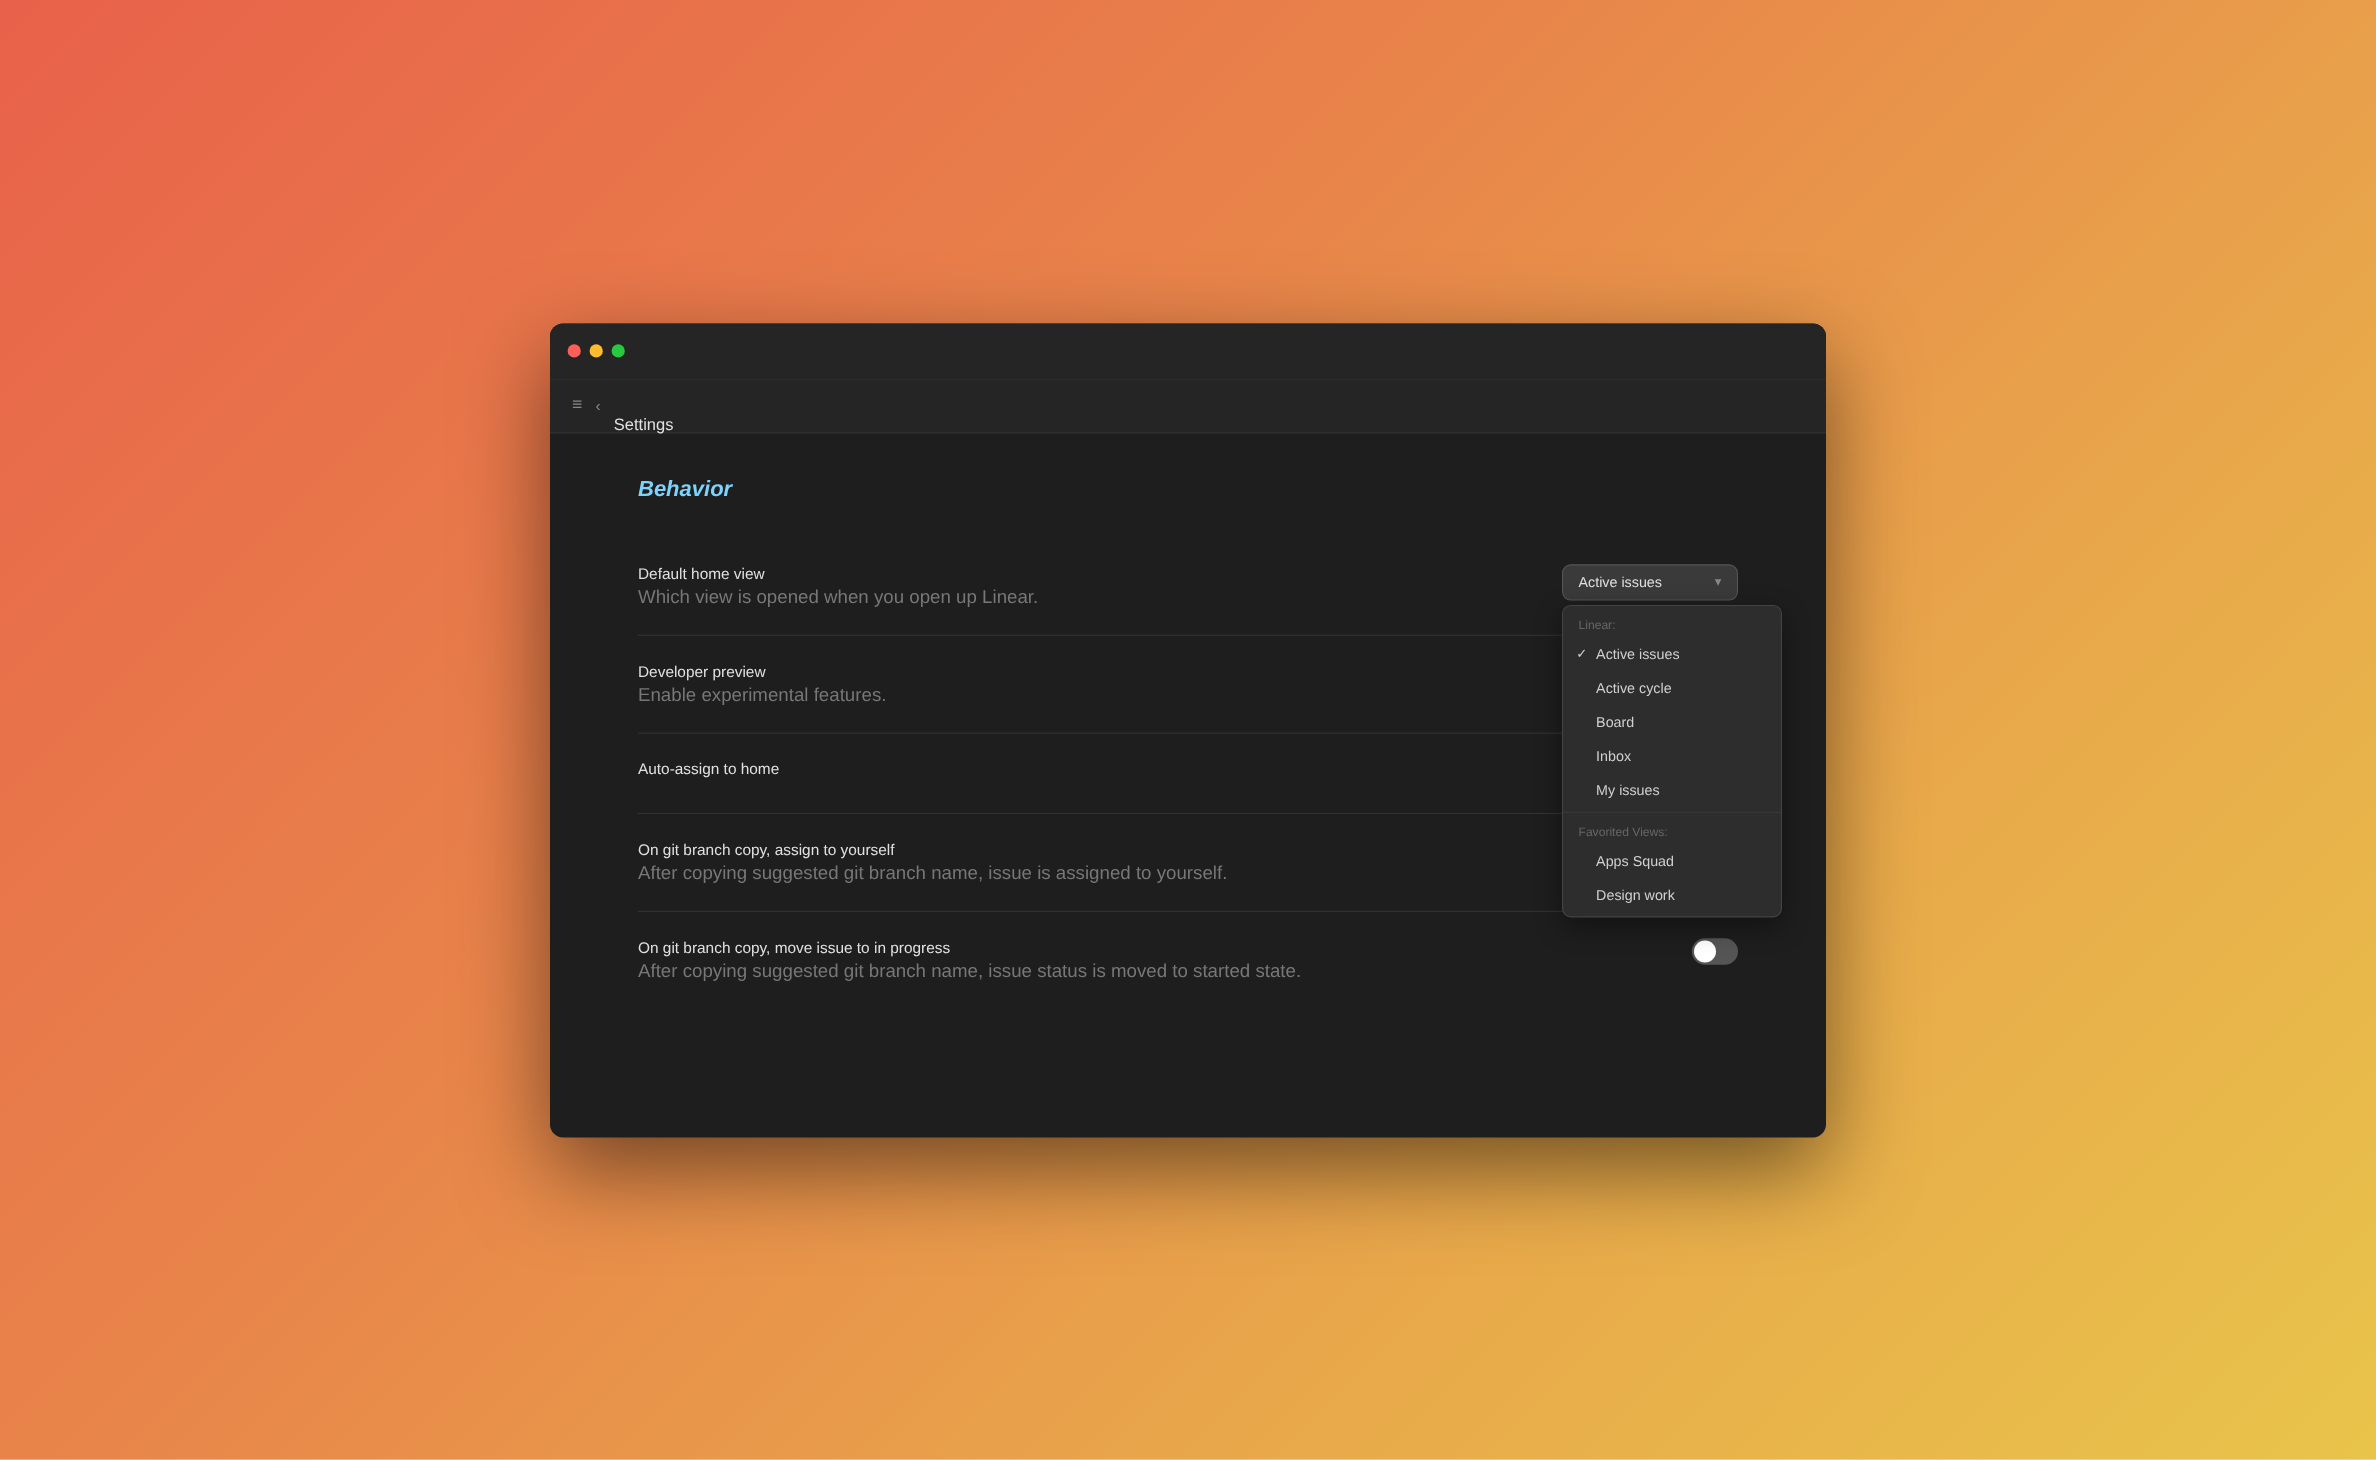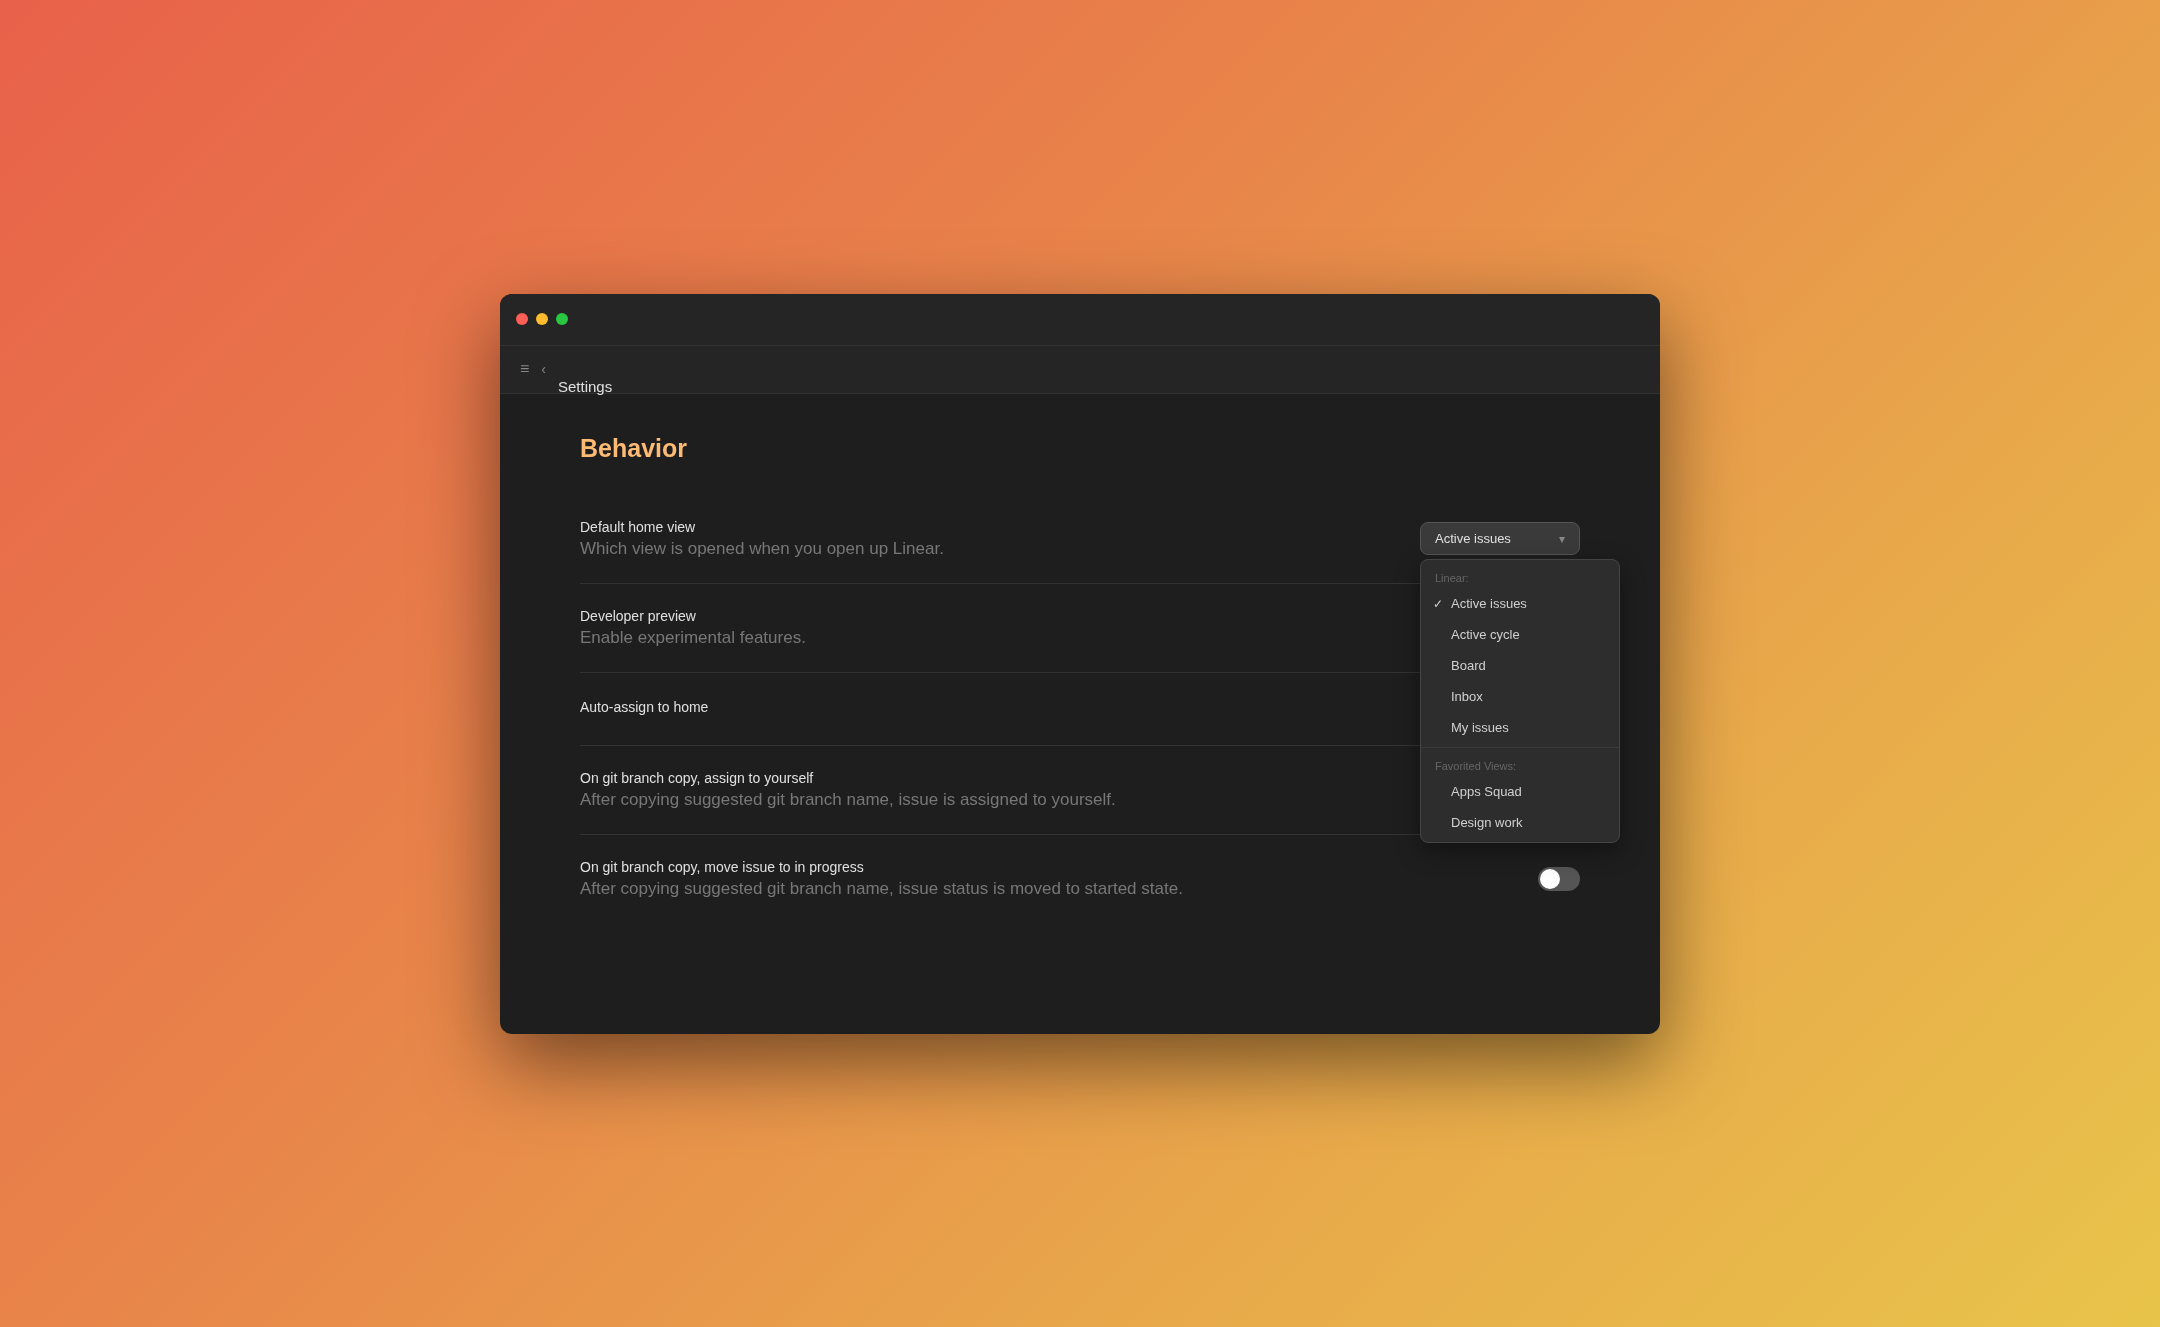--- a/index.html
+++ b/index.html
@@ -82,31 +82,31 @@
     }
 
     .content {
       flex: 1;
       overflow-y: auto;
       padding: 40px 80px;
       position: relative;
     }
 
     .section-title {
-      color: #fdba74;
-      font-size: 25px;
+      color: #7dd3fc;
+      font-size: 20px;
       font-weight: 600;
       margin-bottom: 32px;
+      font-style: italic;
     }
 
     .setting-item {
       padding: 24px 0;
       border-bottom: 1px solid #333;
       display: flex;
-      align-items: center;
       justify-content: space-between;
       position: relative;
     }
 
     .setting-item:last-child {
       border-bottom: none;
     }
 
     .setting-text {
       flex: 1;

